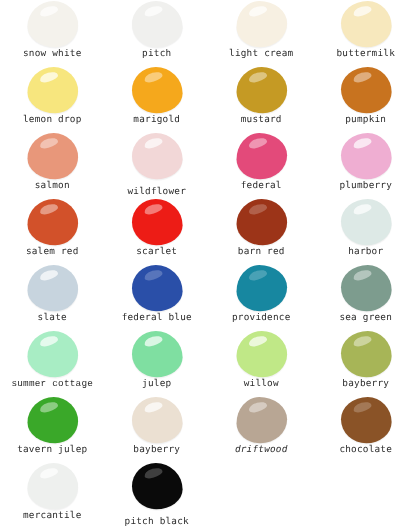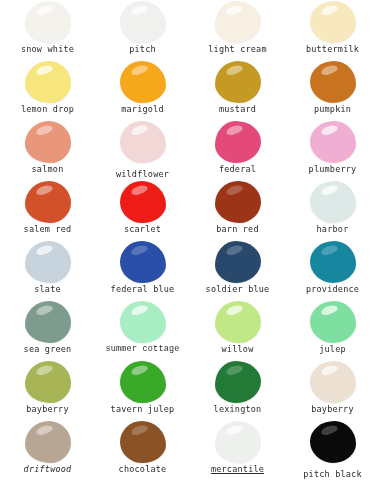--- a/index.html
+++ b/index.html
@@ -190,95 +190,83 @@
       <div class="swatch-label" style="color: rgb(43, 43, 43);">slate</div>
     </div>
     <div class="swatch-cell">
       <div class="blob-wrap">
         <div class="blob dark" title="#2a4fa8" style="background: rgb(42, 79, 168);"></div>
       </div>
       <div class="swatch-label" style="color: rgb(43, 43, 43);">federal blue</div>
     </div>
     <div class="swatch-cell">
       <div class="blob-wrap">
-        <div class="blob dark" title="#28496b" style="background: rgb(40, 73, 107);"></div>
-      </div>
-      <div class="swatch-label" style="color: rgb(43, 43, 43);">soldier blue</div>
-    </div>
-    <div class="swatch-cell">
-      <div class="blob-wrap">
         <div class="blob dark" title="#1787a0" style="background: rgb(23, 135, 160);"></div>
       </div>
       <div class="swatch-label" style="color: rgb(43, 43, 43);">providence</div>
     </div>
     <div class="swatch-cell">
       <div class="blob-wrap">
         <div class="blob mid" title="#7d9c8e" style="background: rgb(125, 156, 142);"></div>
       </div>
       <div class="swatch-label" style="color: rgb(43, 43, 43);">sea green</div>
     </div>
     <div class="swatch-cell">
       <div class="blob-wrap">
         <div class="blob pale" title="#a8edc4" style="background: rgb(168, 237, 196);"></div>
       </div>
       <div class="swatch-label" style="color: rgb(43, 43, 43); font-family: Liberation Mono, monospace;">summer cottage</div>
     </div>
     <div class="swatch-cell">
       <div class="blob-wrap">
+        <div class="blob pale" title="#7fdfa1" style="background: rgb(127, 223, 161);"></div>
+      </div>
+      <div class="swatch-label" style="color: rgb(43, 43, 43);">julep</div>
+    </div>
+    <div class="swatch-cell">
+      <div class="blob-wrap">
         <div class="blob pale" title="#c0e887" style="background: rgb(192, 232, 135);"></div>
       </div>
       <div class="swatch-label" style="color: rgb(43, 43, 43);">willow</div>
     </div>
     <div class="swatch-cell">
       <div class="blob-wrap">
-        <div class="blob pale" title="#7fdfa1" style="background: rgb(127, 223, 161);"></div>
-      </div>
-      <div class="swatch-label" style="color: rgb(43, 43, 43);">julep</div>
-    </div>
-    <div class="swatch-cell">
-      <div class="blob-wrap">
         <div class="blob mid" title="#a7b557" style="background: rgb(167, 181, 87);"></div>
       </div>
       <div class="swatch-label" style="color: rgb(43, 43, 43);">bayberry</div>
     </div>
     <div class="swatch-cell">
       <div class="blob-wrap">
         <div class="blob mid" title="#3aa829" style="background: rgb(58, 168, 41);"></div>
       </div>
       <div class="swatch-label" style="color: rgb(43, 43, 43);">tavern julep</div>
     </div>
     <div class="swatch-cell">
       <div class="blob-wrap">
-        <div class="blob dark" title="#237a36" style="background: rgb(35, 122, 54);"></div>
-      </div>
-      <div class="swatch-label" style="color: rgb(43, 43, 43);">lexington</div>
-    </div>
-    <div class="swatch-cell">
-      <div class="blob-wrap">
         <div class="blob pale" title="#ebe0d2" style="background: rgb(235, 224, 210);"></div>
       </div>
       <div class="swatch-label" style="color: rgb(43, 43, 43);">bayberry</div>
     </div>
     <div class="swatch-cell">
       <div class="blob-wrap">
         <div class="blob mid" title="#b8a694" style="background: rgb(184, 166, 148);"></div>
       </div>
       <div class="swatch-label" style="color: rgb(43, 43, 43); font-style: italic;">driftwood</div>
     </div>
     <div class="swatch-cell">
       <div class="blob-wrap">
         <div class="blob dark" title="#8a5327" style="background: rgb(138, 83, 39);"></div>
       </div>
       <div class="swatch-label" style="color: rgb(43, 43, 43);">chocolate</div>
     </div>
     <div class="swatch-cell">
       <div class="blob-wrap">
         <div class="blob pale" title="#eef0ee" style="background: rgb(238, 240, 238);"></div>
       </div>
-      <div class="swatch-label" style="color: rgb(43, 43, 43); text-decoration: underline;">mercantile</div>
+      <div class="swatch-label" style="color: rgb(43, 43, 43);">mercantile</div>
     </div>
     <div class="swatch-cell">
       <div class="blob-wrap">
         <div class="blob dark" title="#0a0a0a" style="background: rgb(10, 10, 10);"></div>
       </div>
       <div class="swatch-label" style="color: rgb(43, 43, 43); margin-top: 27px;">pitch black</div>
     </div>
   </div>
 
 </body></html>

